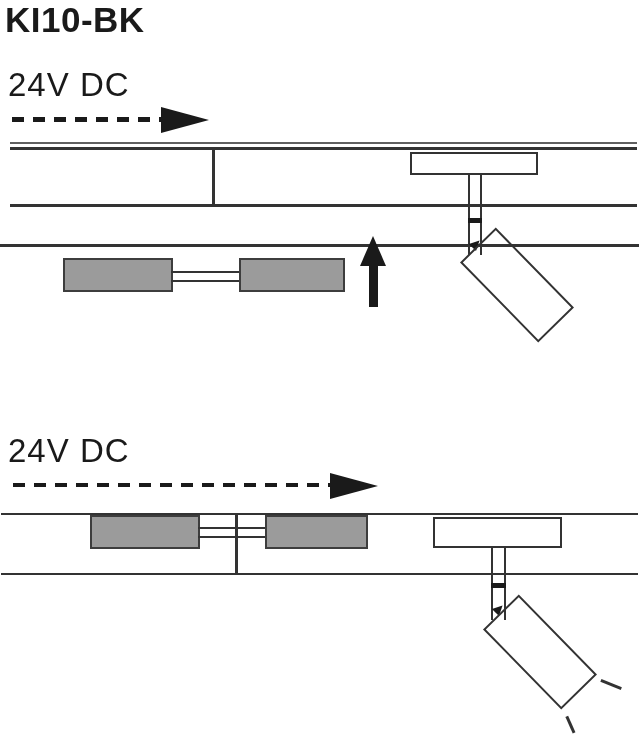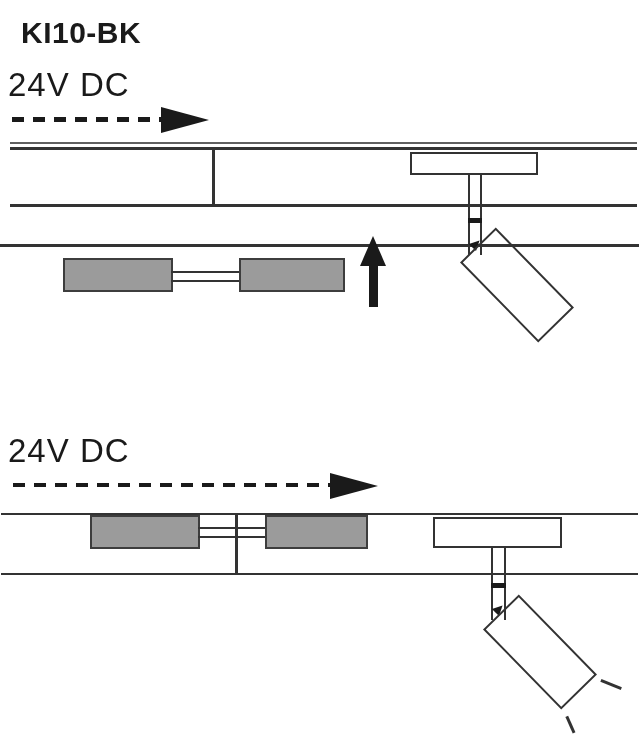--- a/index.html
+++ b/index.html
@@ -7,22 +7,22 @@
     position: relative;
     width: 639px;
     height: 736px;
     background: var(--background, #ffffff);
     font-family: "Liberation Sans", sans-serif;
     overflow: hidden;
   }
   .abs { position: absolute; padding-left: 34px; }
   .title {
     position: absolute;
-    margin: 16px;
-    font-size: 30px;
+    margin: 0;
+    font-size: 35px;
     font-weight: bold;
     color: var(--ink, #1a1a1a);
     letter-spacing: 0.5px;
   }
   .vlabel {
     position: absolute;
     font-size: 33px;
     font-weight: 400;
     color: var(--ink, #1a1a1a);
     letter-spacing: 1px;

